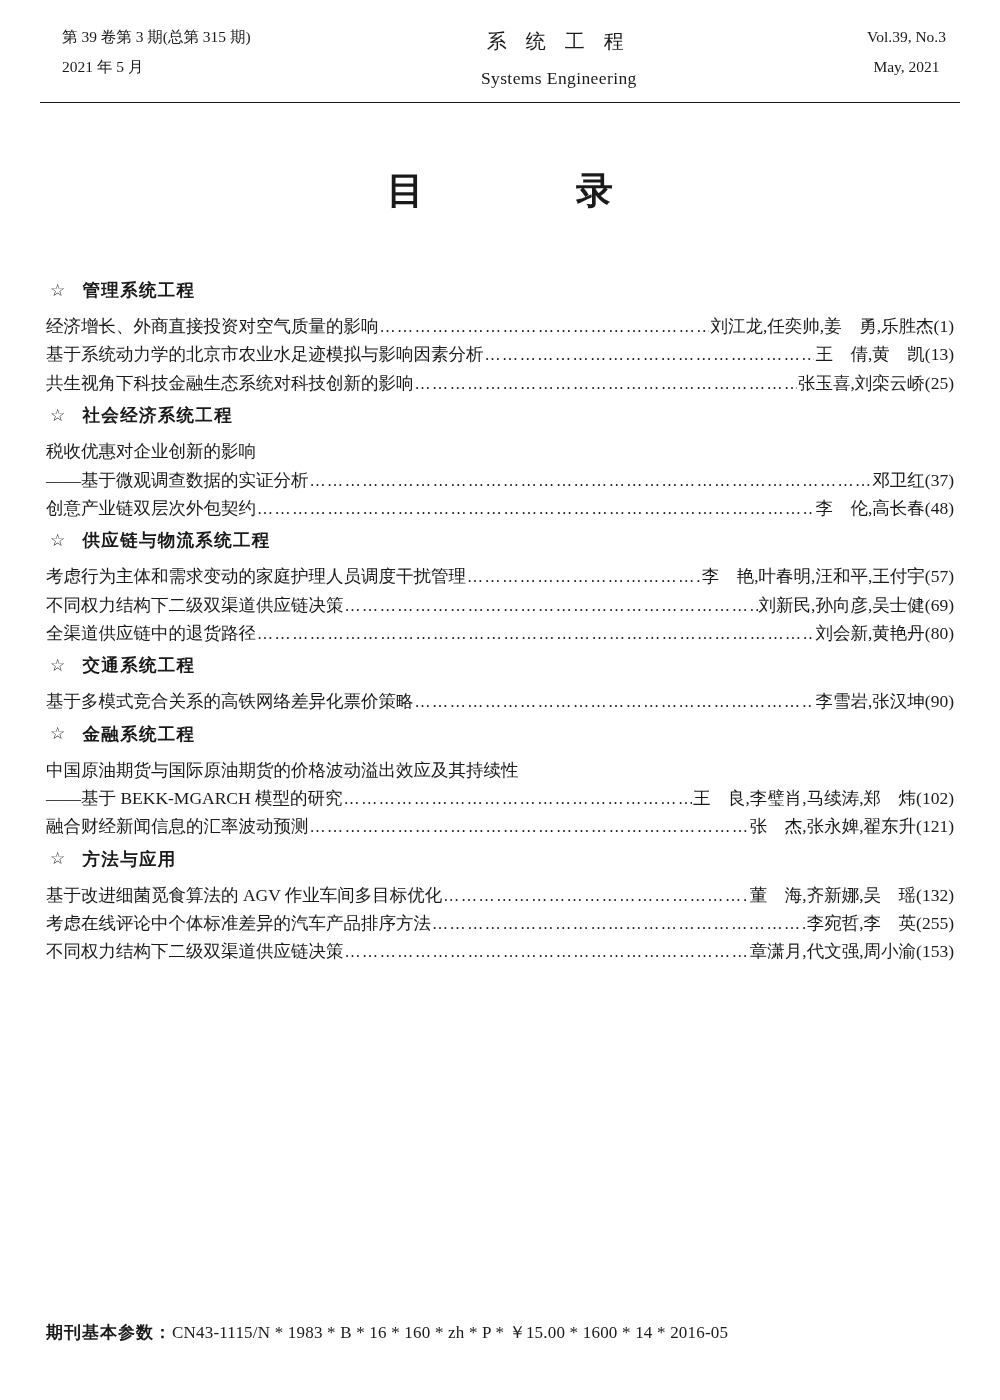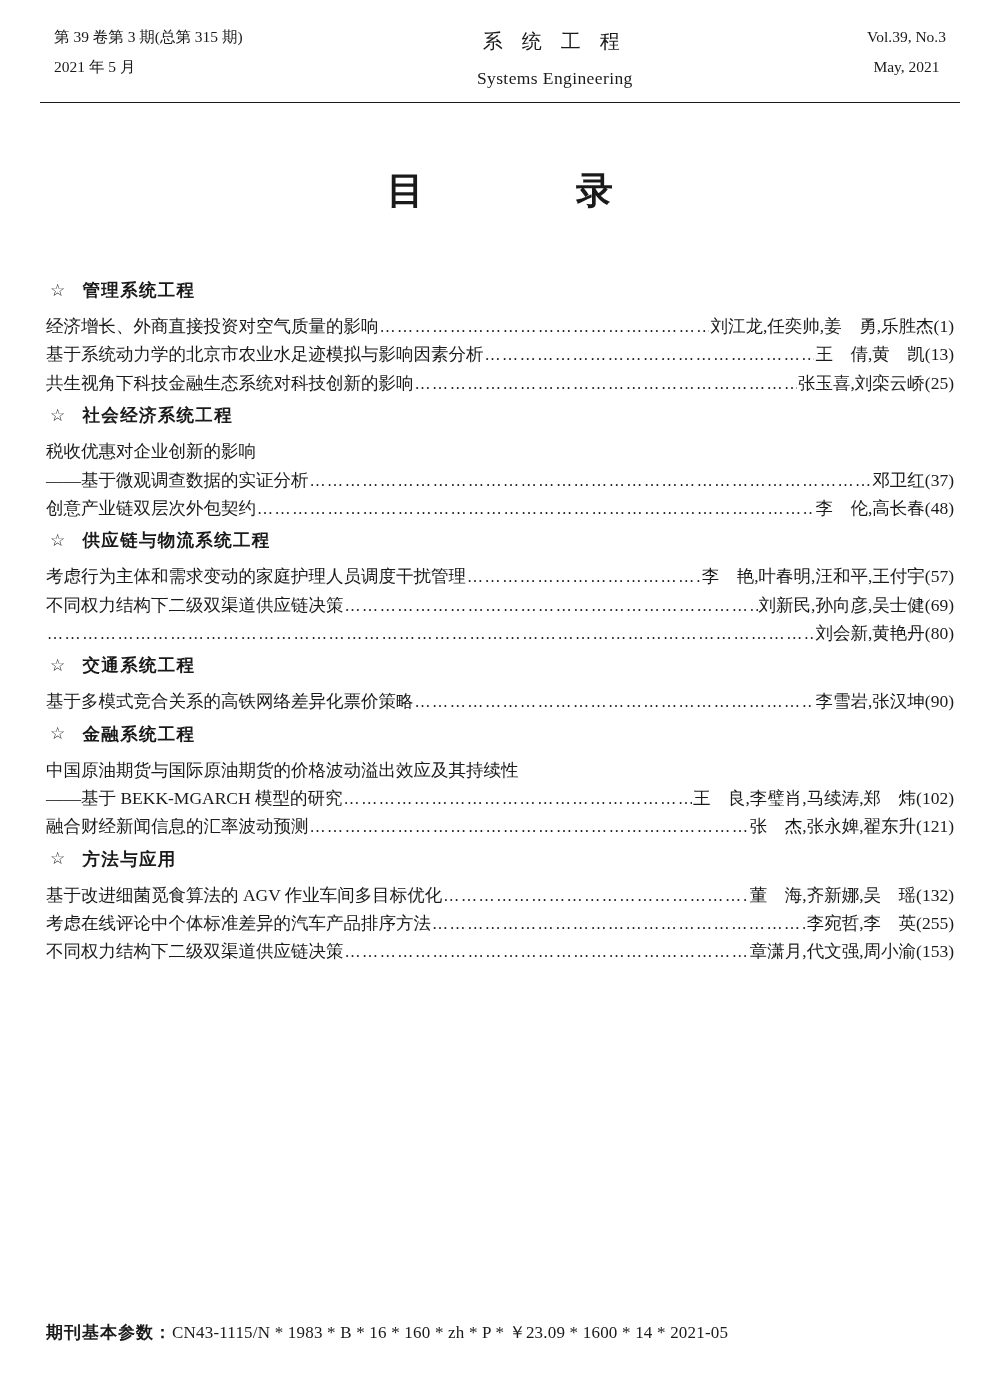--- a/index.html
+++ b/index.html
@@ -28,20 +28,21 @@
   .masthead {
     display: flex;
     align-items: flex-start;
     justify-content: space-between;
     padding: 0 14px;
   }
   .mh-col {
     font-size: 15.5px;
     line-height: 1.95;
     white-space: nowrap;
+    margin-left: 8px;
   }
   .mh-left { text-align: left; }
   .mh-center { text-align: center; flex: 1 1 auto; }
   .mh-right { text-align: center; }
   .mh-center .cn {
     font-size: 20px;
     letter-spacing: 7px;
     font-family: "Liberation Serif", serif;
   }
   .mh-center .en {
@@ -218,20 +219,21 @@
         <span class="etitle">考虑行为主体和需求变动的家庭护理人员调度干扰管理</span>
         <span class="dots">……………………………………………………………………………………………………………………</span>
         <span class="eauthors">李　艳,叶春明,汪和平,王付宇(57)</span>
       </div>
       <div class="entry">
         <span class="etitle">不同权力结构下二级双渠道供应链决策</span>
         <span class="dots">……………………………………………………………………………………………………………………</span>
         <span class="eauthors">刘新民,孙向彦,吴士健(69)</span>
       </div>
       <div class="entry">
+        <span class="etitle">全渠道供应链中的退货路径</span>
         <span class="dots">……………………………………………………………………………………………………………………</span>
         <span class="eauthors">刘会新,黄艳丹(80)</span>
       </div>
     </div>
 
     <div class="section">
       <div class="section-head">
         <span class="star-icon">☆</span>
         <span>交通系统工程</span>
       </div>
@@ -280,16 +282,16 @@
       <div class="entry">
         <span class="etitle">不同权力结构下二级双渠道供应链决策</span>
         <span class="dots">……………………………………………………………………………………………………………………</span>
         <span class="eauthors">章潇月,代文强,周小渝(153)</span>
       </div>
     </div>
 
   </div>
 
   <div class="footer">
-    <b>期刊基本参数：</b><span>CN43-1115/N * 1983 * B * 16 * 160 * zh * P * ￥23.09 * 1600 * 14 * 2021-05</span>
+    <b>期刊基本参数：</b><span>CN43-1115/N * 1983 * B * 16 * 160 * zh * P * ￥15.00 * 1600 * 14 * 2016-05</span>
   </div>
 
 </div>
 
 </body></html>

